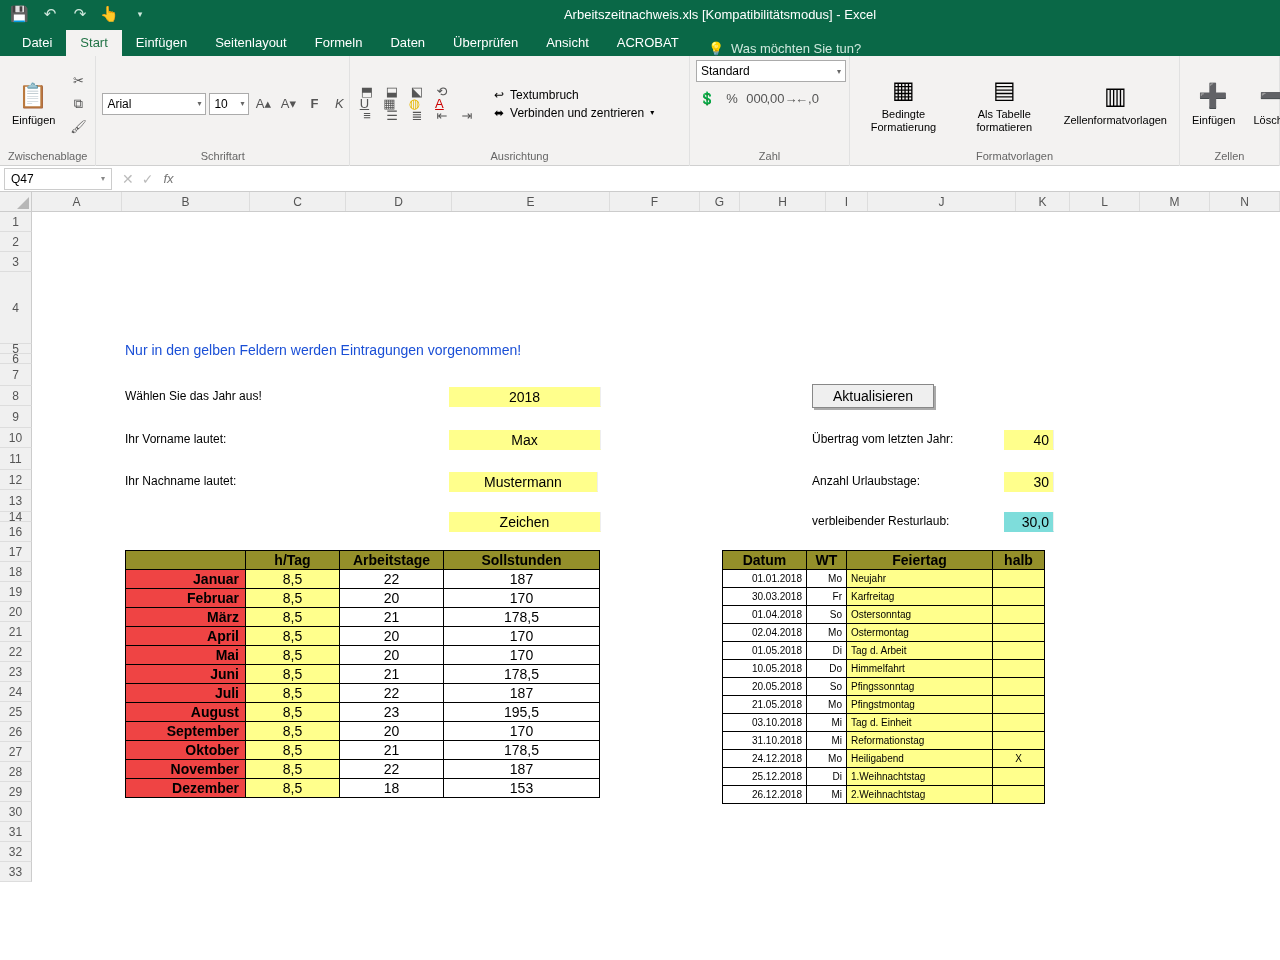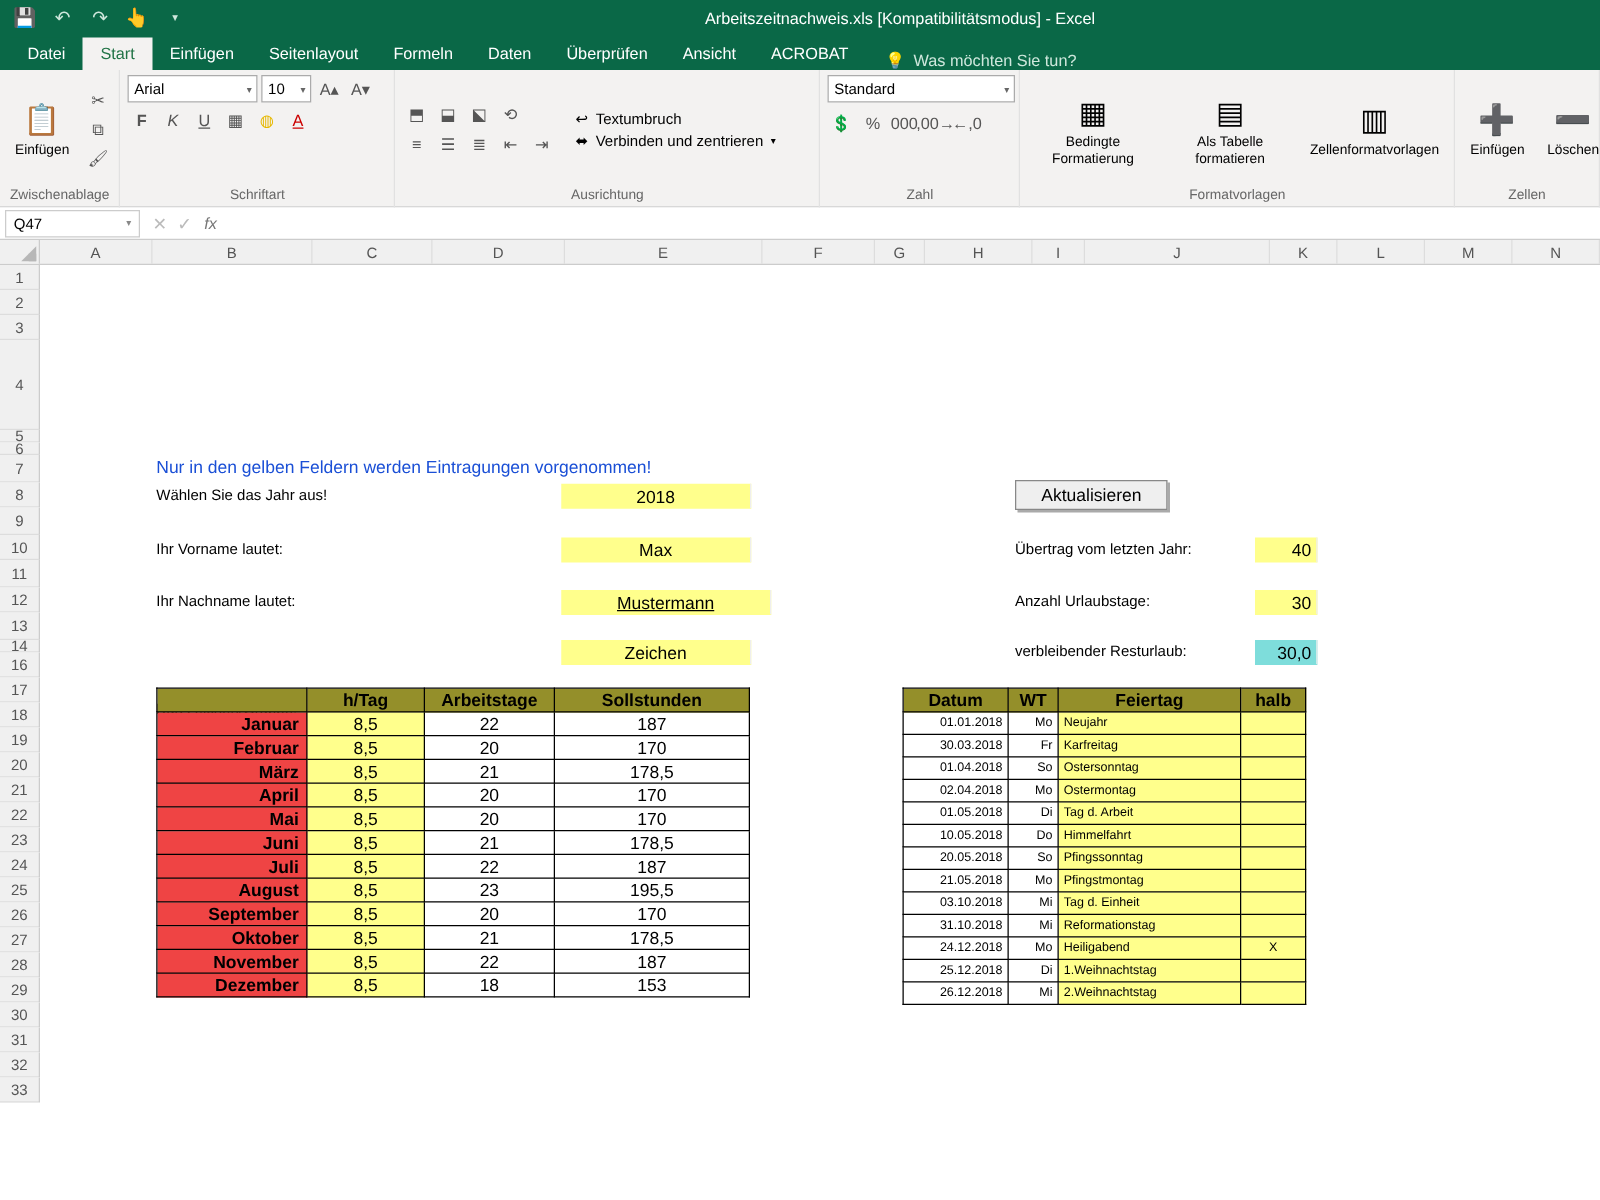--- a/index.html
+++ b/index.html
@@ -123,21 +123,21 @@
       <div class="sm-stack">
         <div class="sm">✂</div>
         <div class="sm">⧉</div>
         <div class="sm">🖌</div>
       </div>
     </div>
     <div class="group-label">Zwischenablage</div>
   </div>
 
   <div class="group" style="min-width:220px">
-    <div class="group-body" style="flex-direction:column; gap:4px;">
+    <div class="group-body" style="flex-direction:row; gap:4px;">
       <div class="row font-row">
         <div class="combo name">
             <span>Arial</span>
             <span class="dd">▾</span>
           </div>
         <div class="combo size">
             <span>10</span>
             <span class="dd">▾</span>
           </div>
         <div class="sm">A▴</div>
@@ -363,30 +363,30 @@
       <div class="gridrow" style="height: 20px;">
         <div class="rh" style="height: 20px;">32</div>
       </div>
       <div class="gridrow" style="height: 20px;">
         <div class="rh" style="height: 20px;">33</div>
       </div>
     </div>
 
   <div class="overlay-tables">
 
-    <div style="position:absolute; left:125px; top:150px;margin-top:23px;" class="blue-note">Nur in den gelben Feldern werden Eintragungen vorgenommen!</div>
+    <div style="position:absolute; left:125px; top:150px;" class="blue-note">Nur in den gelben Feldern werden Eintragungen vorgenommen!</div>
 
     <div style="position:absolute; left:125px; top:197px;">Wählen Sie das Jahr aus!</div>
     <div style="position:absolute; left:449px; top:195px; width:152px; height:20px;" class="yellow center cell">2018</div>
 
     <div style="position:absolute; left:125px; top:240px;">Ihr Vorname lautet:</div>
     <div style="position:absolute; left:449px; top:238px; width:152px; height:20px;" class="yellow center cell">Max</div>
 
     <div style="position:absolute; left:125px; top:282px;">Ihr Nachname lautet:</div>
-    <div style="position:absolute; left:449px; top:280px; width:168px; height:20px;text-decoration:underline;" class="yellow center cell">Mustermann</div>
+    <div style="position:absolute; left:449px; top:280px; width:149px; height:20px;" class="yellow center cell">Mustermann</div>
 
     <div style="position:absolute; left:125px; top:322px;margin-top:46px;">Kurzzeichen/Gruppe:</div>
     <div style="position:absolute; left:449px; top:320px; width:152px; height:20px;" class="yellow center cell">Zeichen</div>
 
     <button class="embed-btn" style="position:absolute; left:812px; top:192px;">Aktualisieren</button>
 
     <div style="position:absolute; left:812px; top:240px;">Übertrag vom letzten Jahr:</div>
     <div style="position:absolute; left:1004px; top:238px; width:50px; height:20px;" class="yellow right cell">40</div>
     <div style="position:absolute; left:812px; top:282px;">Anzahl Urlaubstage:</div>
     <div style="position:absolute; left:1004px; top:280px; width:50px; height:20px;" class="yellow right cell">30</div>

